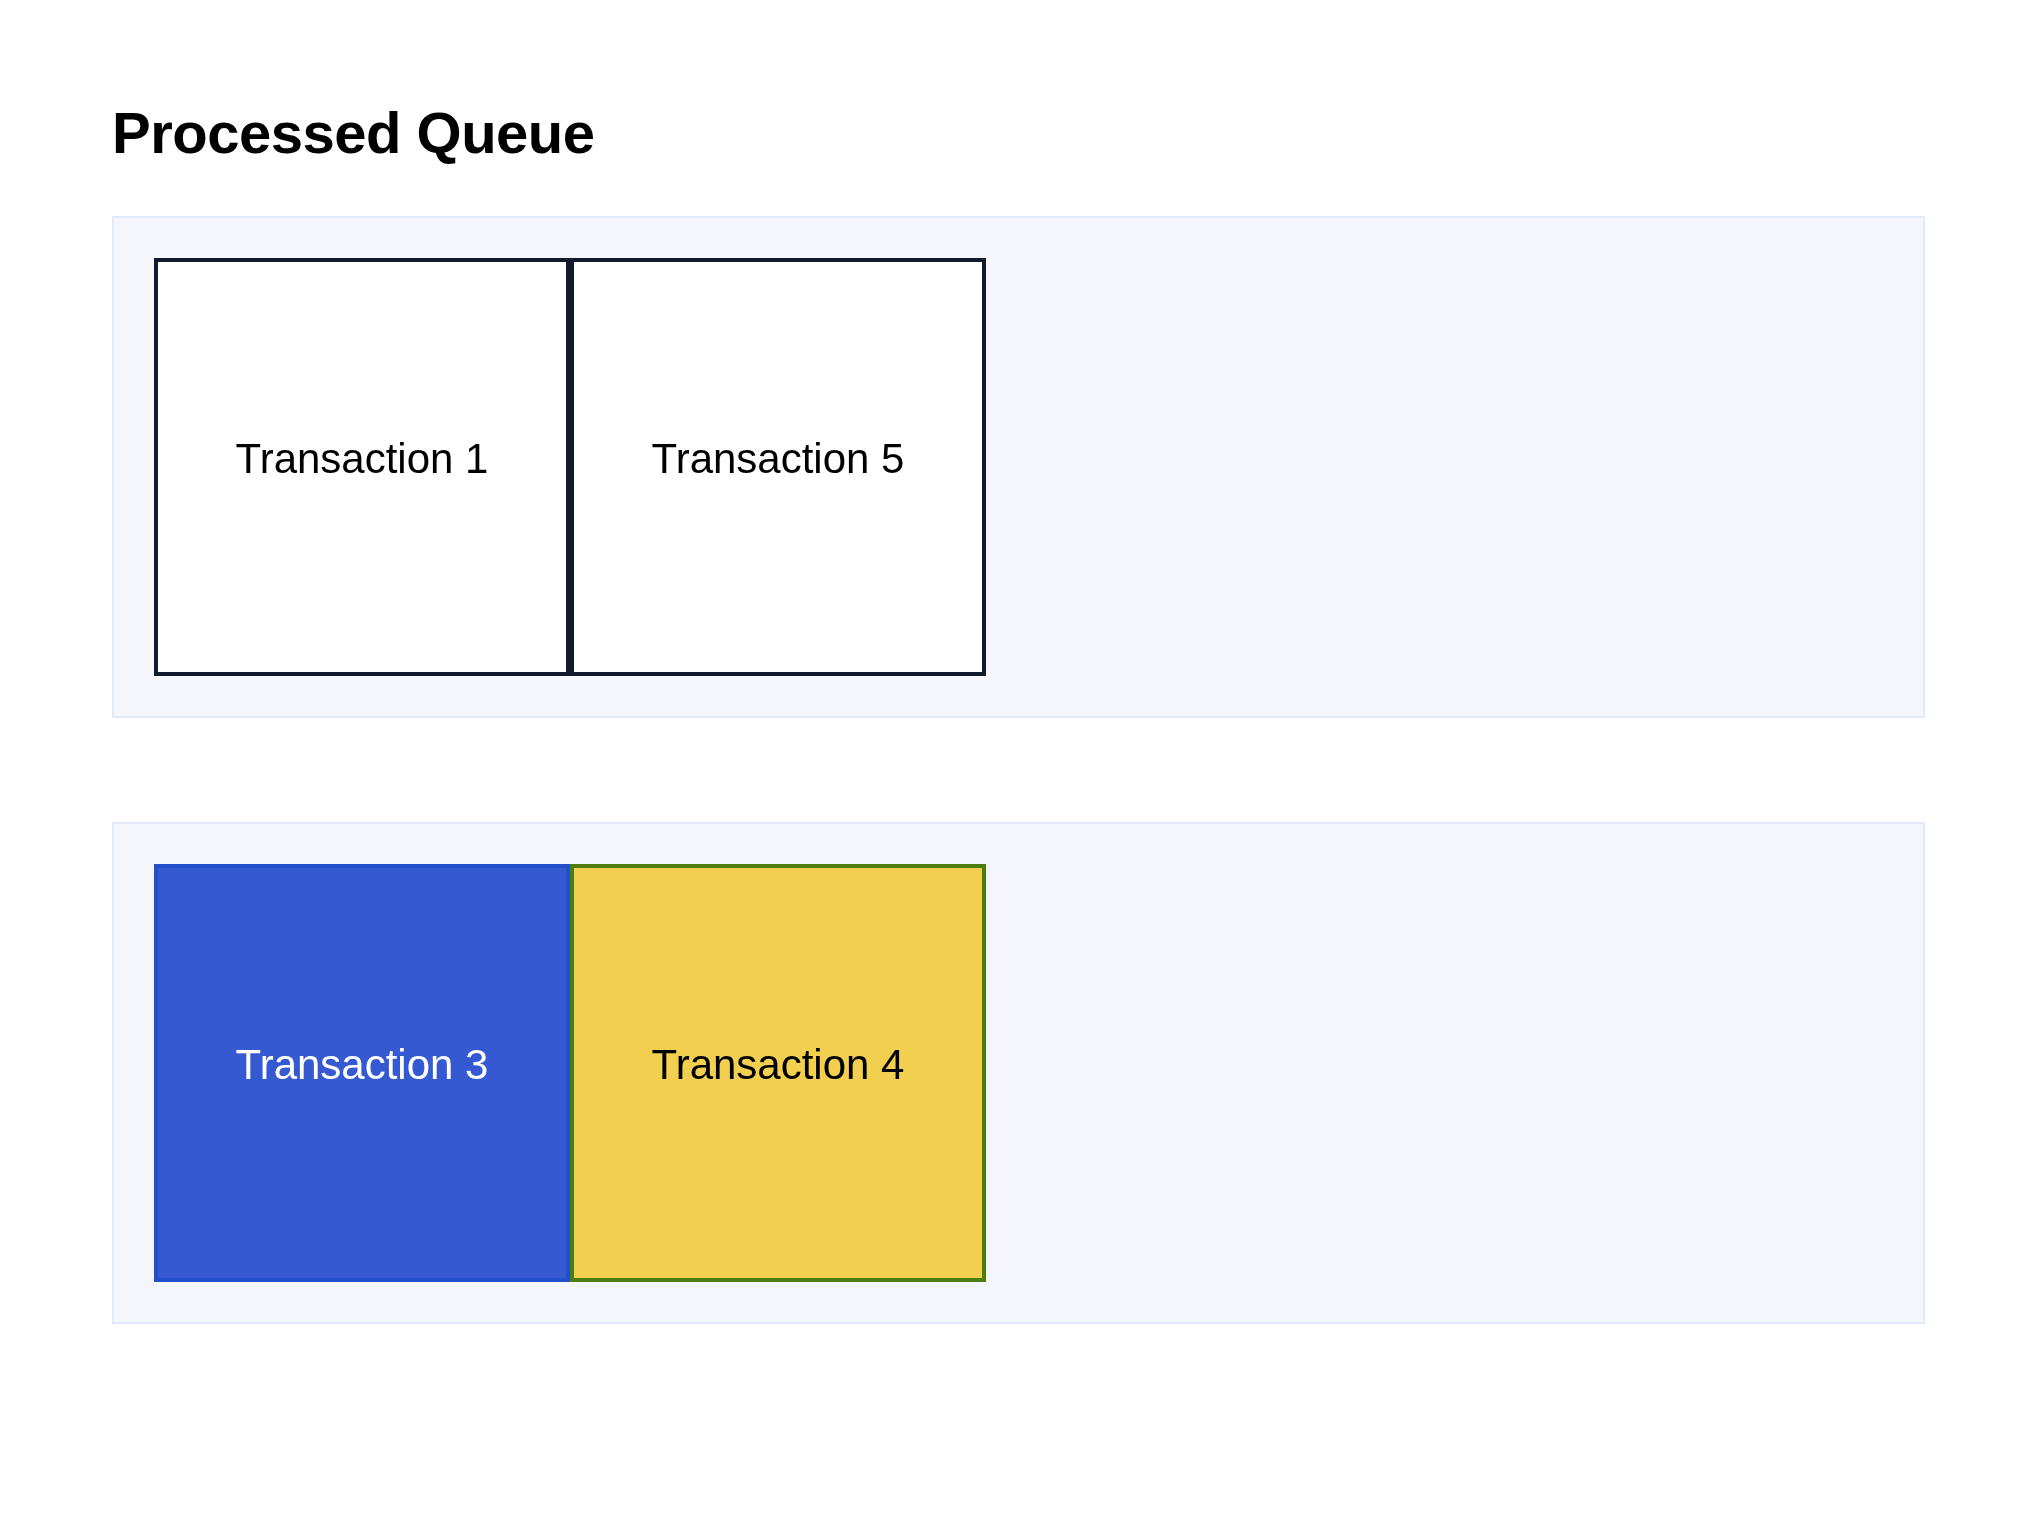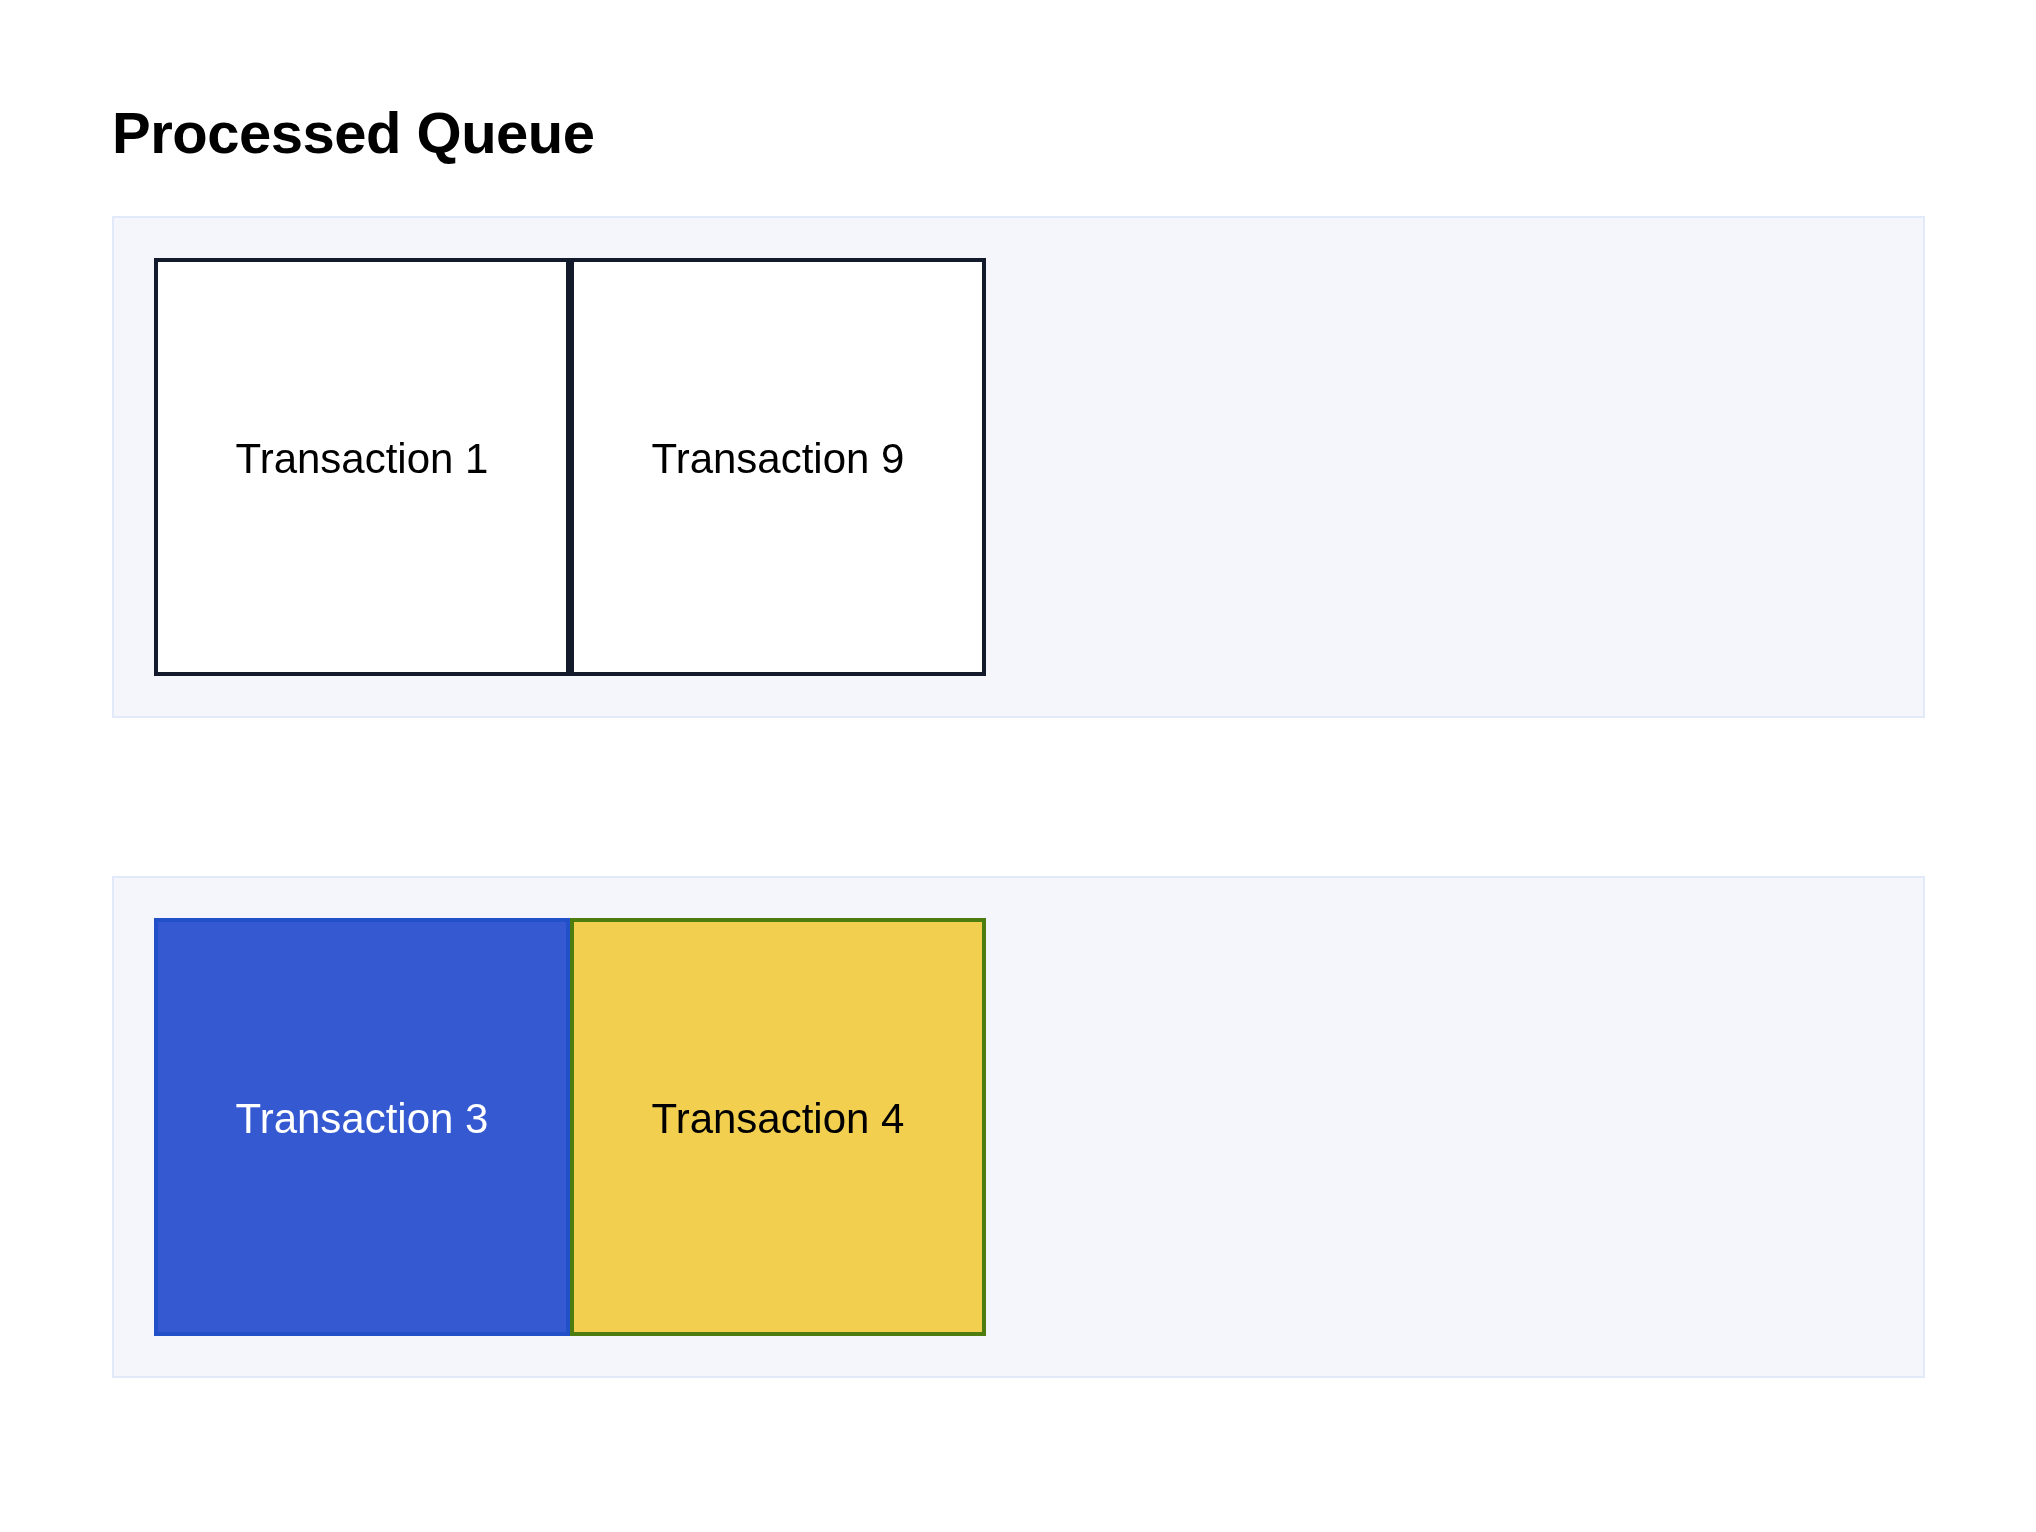--- a/index.html
+++ b/index.html
@@ -87,39 +87,39 @@
     background: #f2cf4e;
     border: 4px solid #4d7c0f;
   }
   .card.filled-yellow .card-label { color: #000000; }
 
   
   #section-processed { top: 104px; }
   #section-processed .queue-container { margin-top: 54px; }
 
   #section-pending { top: 822px; }
-  #section-pending .queue-container { margin-top: 54px; }
+  #section-pending .queue-container { }
 </style>
 </head>
 <body>
 
 <div class="page">
 
   <section class="section" id="section-processed">
 
     <h2 class="section-title">Processed Queue</h2>
 
     <div class="queue-container">
 
       <div class="card plain">
         <span class="card-label">Transaction 1</span>
       </div>
 
       <div class="card plain">
-        <span class="card-label">Transaction 9</span>
+        <span class="card-label">Transaction 5</span>
       </div>
 
     </div>
   </section>
 
   <section class="section" id="section-pending">
 
 
     <div class="queue-container">
 

